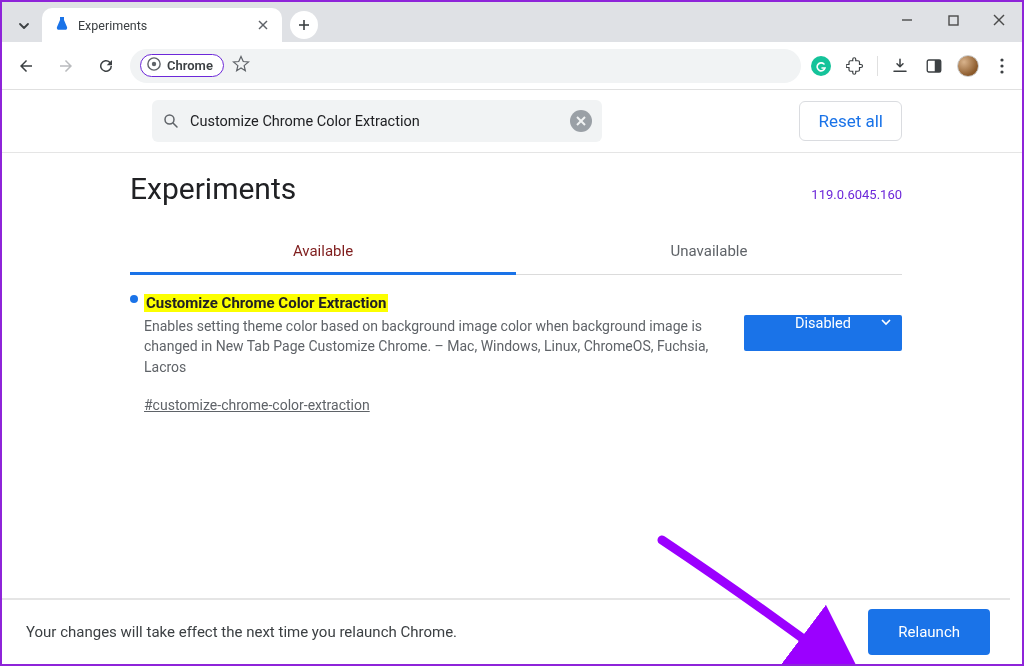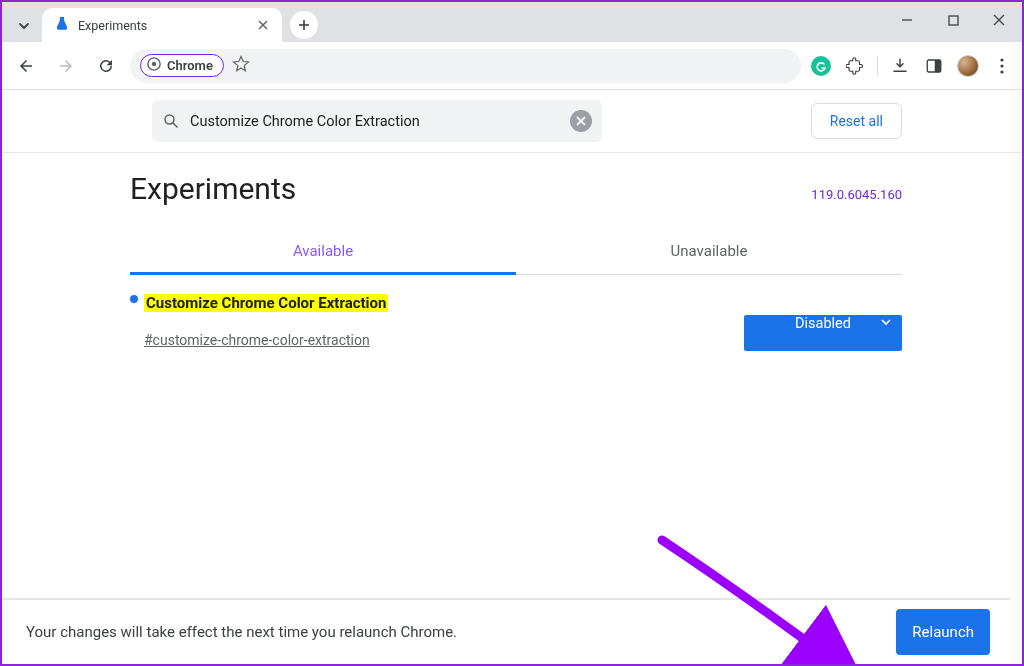--- a/index.html
+++ b/index.html
@@ -189,21 +189,21 @@
     color: #f1f3f4;
     font-size: 14px;
     font-weight: 700;
   }
   .reset-all {
     margin-left: auto;
     border: 1px solid #dadce0;
     border-radius: 6px;
     padding: 9px 18px;
     color: #1a73e8;
-    font-size: 14px;
+    font-size: 17px;
     background: #fff;
   }
 
   .content {
     padding: 18px 120px 0 128px;
   }
   .title-row {
     display: flex;
     align-items: baseline;
     margin-bottom: 22px;
@@ -225,21 +225,21 @@
   }
   .tabs-row .tab-item {
     flex: 1;
     text-align: center;
     padding: 14px 0;
     font-size: 15px;
     color: #5f6368;
     position: relative;
   }
   .tabs-row .tab-item.active {
-    color: #8b5cf6;
+    color: #7f1d1d;
   }
   .tabs-row .tab-item.active::after {
     content: "";
     position: absolute;
     left: 0; right: 0; bottom: -1px;
     height: 3px;
     background: #1a73e8;
   }
 
   .flag {
@@ -302,21 +302,21 @@
   .bottom-bar .msg {
     font-size: 15px;
     color: #3c4043;
   }
   .relaunch {
     margin-left: auto;
     background: #1a73e8;
     color: #fff;
     border: none;
     font-size: 15px;
-    padding: 14px 16px;
+    padding: 14px 30px;
     border-radius: 4px;
   }
 
   
   .arrow-svg {
     position: absolute;
     left: 640px;
     top: 430px;
     width: 260px;
     height: 190px;
@@ -475,20 +475,21 @@
       <div class="tab-item active">Available</div>
       <div class="tab-item">Unavailable</div>
     </div>
 
     <div class="flag">
       <div class="dot-col">
           <div class="fdot"></div>
         </div>
       <div class="text-col" style="margin-left:-20px;">
         <span class="flag-title">Customize Chrome Color Extraction</span>
+        <div class="flag-desc">Enables setting theme color based on background image color when background image is changed in New Tab Page Customize Chrome. – Mac, Windows, Linux, ChromeOS, Fuchsia, Lacros</div>
         <div class="flag-id">#customize-chrome-color-extraction</div>
       </div>
       <div class="select-col">
         <div class="flag-select">
           <span>Disabled</span>
           <span class="chev">
             <svg width="12" height="12" viewBox="0 0 12 12">
                 <polyline points="2,4 6,8 10,4" fill="none" stroke="#fff" stroke-width="1.6"></polyline>
               </svg>
           </span>

